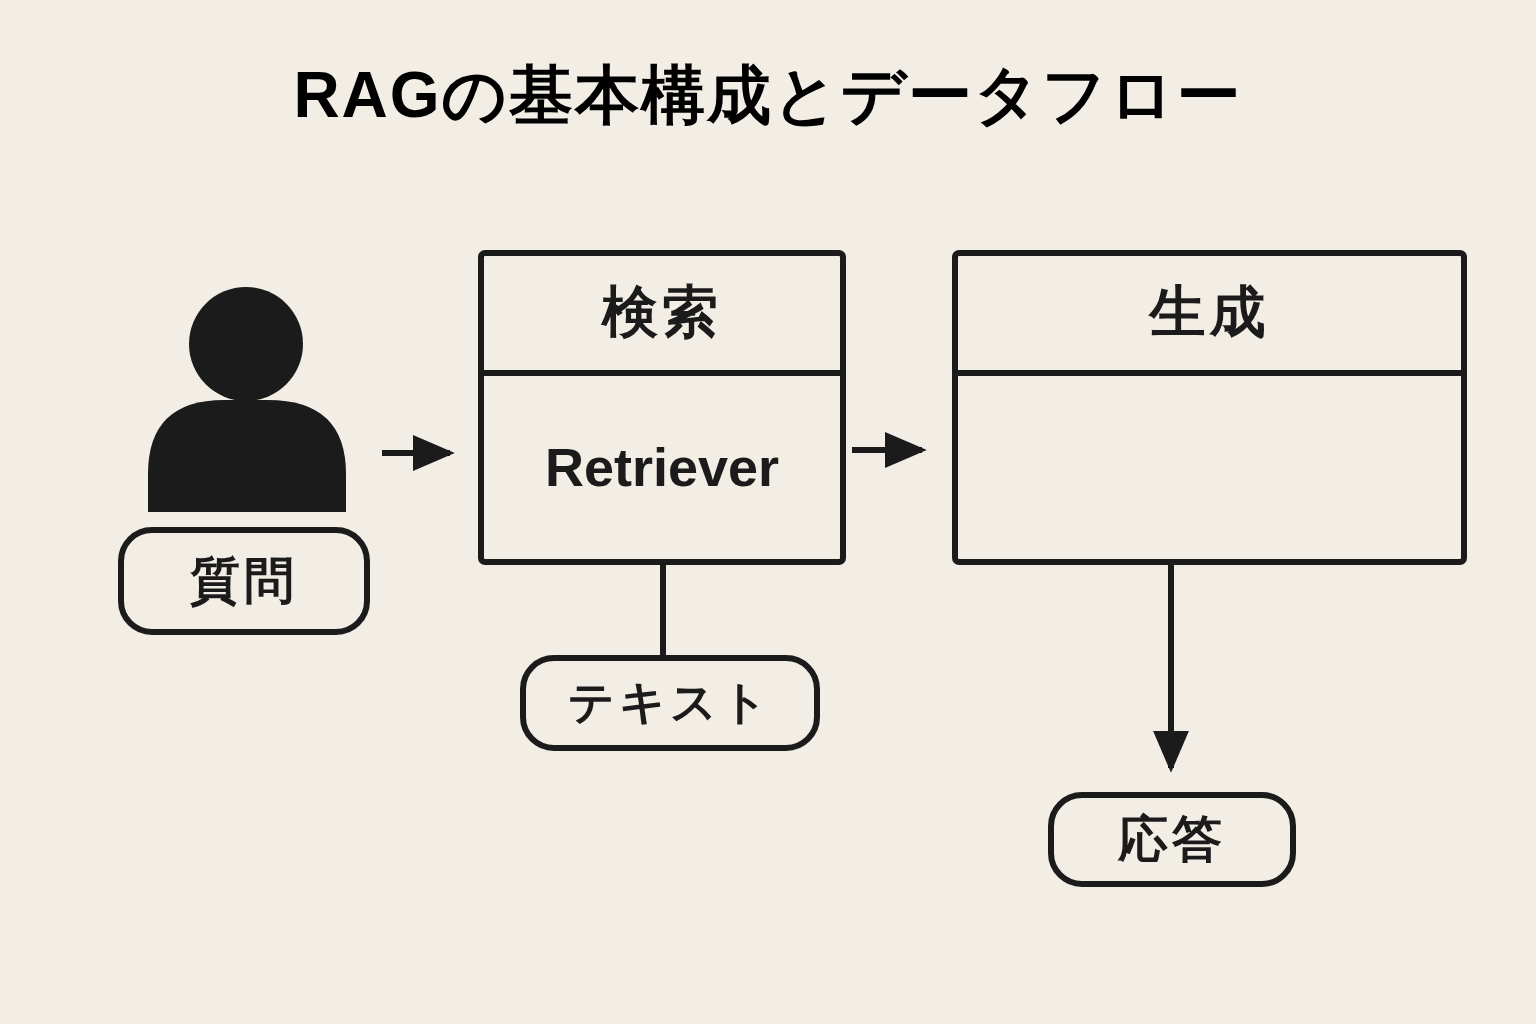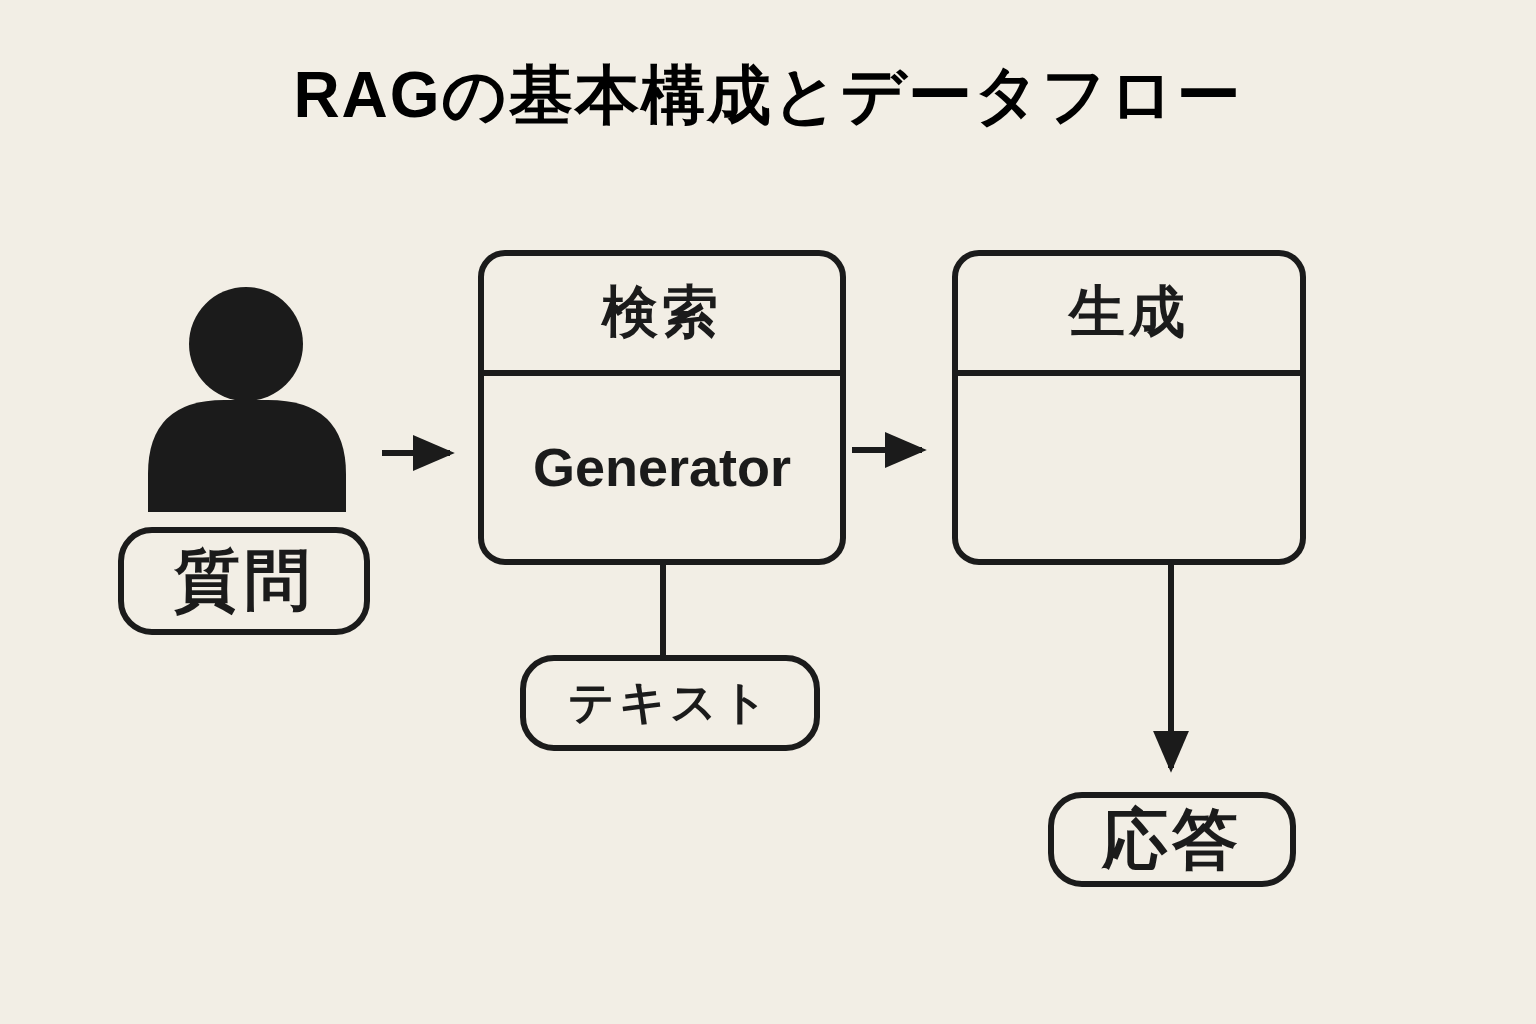--- a/index.html
+++ b/index.html
@@ -29,21 +29,21 @@
   .layer {
     position: absolute;
     top: 0;
     left: 0;
     width: 1536px;
     height: 1024px;
   }
   .split-box {
     position: absolute;
     border: 6px solid #1b1b1b;
-    border-radius: 27px;
+    border-radius: 7px;
     display: flex;
     flex-direction: column;
     box-sizing: border-box;
     background: transparent;
   }
   .box-header {
     height: 114px;
     border-bottom: 6px solid #1b1b1b;
     display: flex;
     align-items: center;
@@ -63,28 +63,28 @@
     line-height: 1.3;
   }
   .pill {
     position: absolute;
     border: 6px solid #1b1b1b;
     border-radius: 34px;
     box-sizing: border-box;
     display: flex;
     align-items: center;
     justify-content: center;
-    font-size: 66px;
+    font-size: 50px;
     font-weight: 800;
     letter-spacing: 4px;
     background: transparent;
   }
   #node-question  { left: 118px;  top: 527px; width: 252px; height: 108px; }
   #node-retrieval { left: 478px;  top: 250px; width: 368px; height: 315px; }
-  #node-generation{ left: 952px;  top: 250px; width: 354px; height: 315px; }
+  #node-generation{ left: 952px;  top: 250px; width: 515px; height: 315px; }
   #node-text      { left: 520px;  top: 655px; width: 300px; height: 96px; font-size: 46px; }
   #node-response  { left: 1048px; top: 792px; width: 248px; height: 95px; }
 </style>
 </head>
 <body>
 
 <div class="canvas">
 
   <div class="title">RAGの基本構成とデータフロー</div>
 
@@ -108,21 +108,21 @@
 
     <line x1="1171" y1="565" x2="1171" y2="768" stroke="#1b1b1b" stroke-width="6" marker-end="url(#ah)"></line>
   </svg>
 
   <div class="pill" id="node-question">
     <span>質問</span>
   </div>
 
   <div class="split-box" id="node-retrieval">
     <div class="box-header">検索</div>
-    <div class="box-body">Generator</div>
+    <div class="box-body">Retriever</div>
   </div>
 
   <div class="split-box" id="node-generation">
     <div class="box-header">生成</div>
   </div>
 
   <div class="pill" id="node-response">
     <span>応答</span>
   </div>
 

